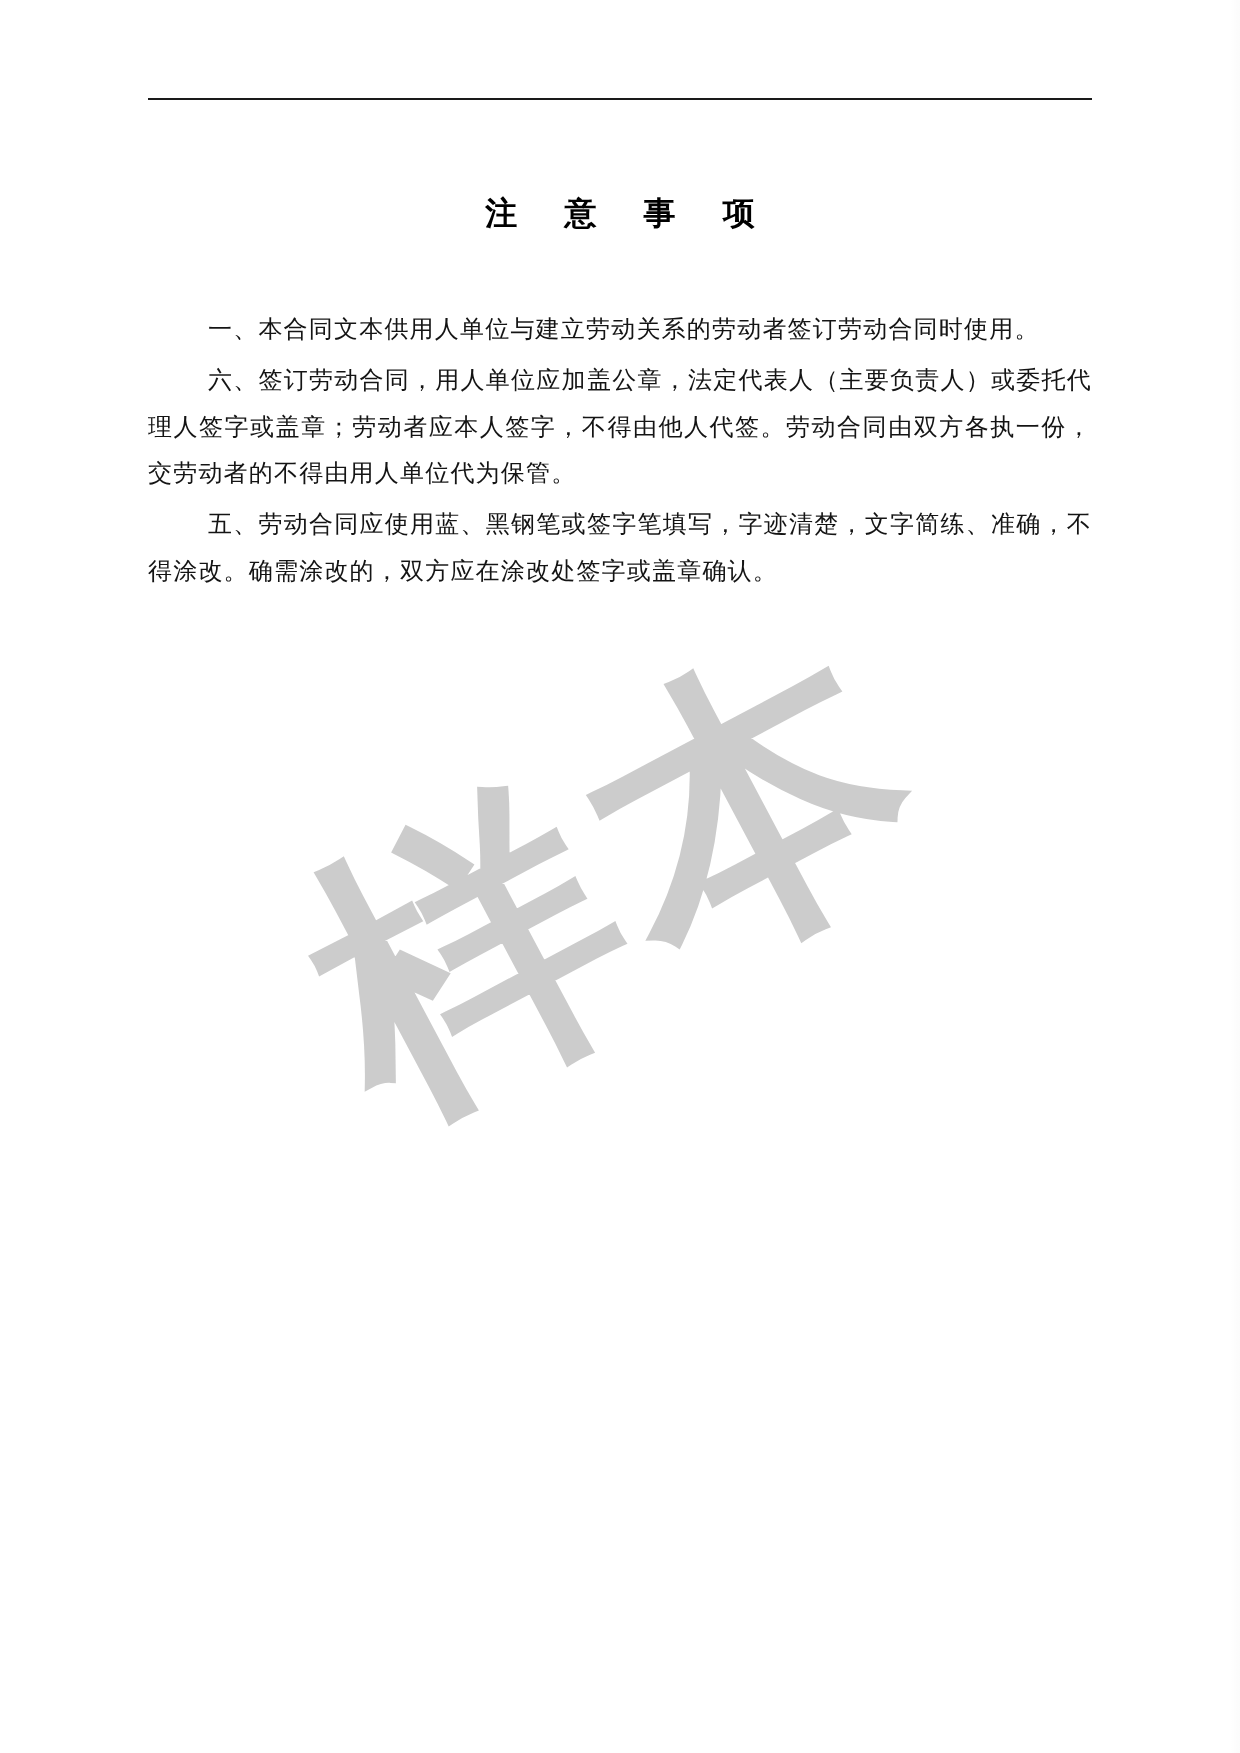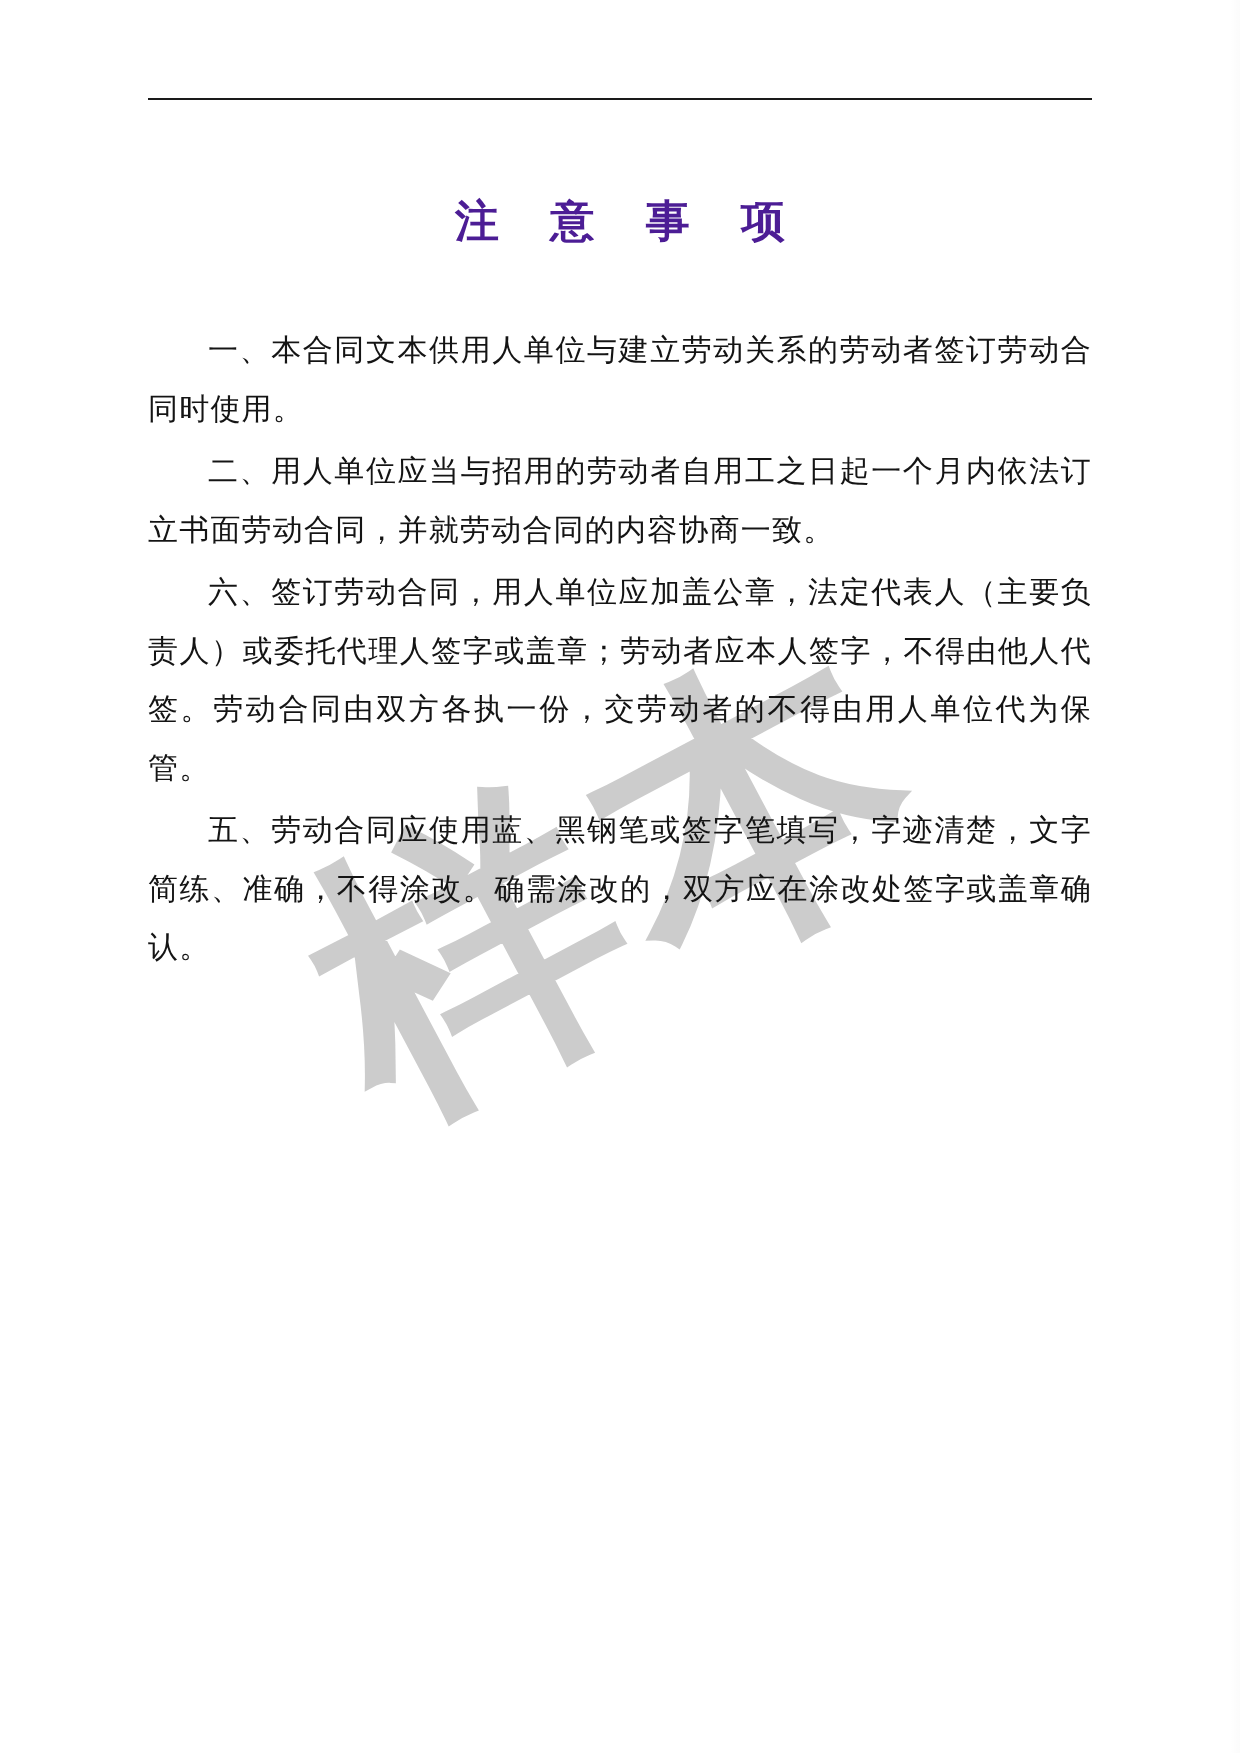--- a/index.html
+++ b/index.html
@@ -56,35 +56,35 @@
   .content {
     position: absolute;
     left: 148px;
     top: 150px;
     width: 944px;
     z-index: 2;
   }
 
   .doc-title {
     text-align: center;
-    font-size: 44px;
+    font-size: 32px;
     font-weight: 700;
     letter-spacing: 18px;
     margin: 42px 0 0 0;
     padding-left: 18px;
-    color: #4c1d95;
+    color: #000000;
     font-family: "DejaVu Serif", "Liberation Serif", serif;
   }
 
   .items {
     margin-top: 70px;
   }
 
   .item {
-    font-size: 30px;
+    font-size: 24px;
     line-height: 1.95;
     text-align: justify;
     text-justify: inter-ideograph;
     text-indent: 60px;
     margin: 0 0 4px 0;
     letter-spacing: 1.2px;
     color: #141414;
   }
 
   
@@ -106,21 +106,20 @@
   <div class="top-rule"></div>
 
   <div class="watermark">样本</div>
 
   <div class="content">
 
     <h1 class="doc-title">注  意  事  项</h1>
 
     <div class="items">
       <p class="item">一、本合同文本供用人单位与建立劳动关系的劳动者签订劳动合同时使用。</p>
-      <p class="item">二、用人单位应当与招用的劳动者自用工之日起一个月内依法订立书面劳动合同，并就劳动合同的内容协商一致。</p>
       <p class="item">六、签订劳动合同，用人单位应加盖公章，法定代表人（主要负责人）或委托代理人签字或盖章；劳动者应本人签字，不得由他人代签。劳动合同由双方各执一份，交劳动者的不得由用人单位代为保管。</p>
       <p class="item">五、劳动合同应使用蓝、黑钢笔或签字笔填写，字迹清楚，文字简练、准确，不得涂改。确需涂改的，双方应在涂改处签字或盖章确认。</p>
     </div>
 
   </div>
 
   <div class="scan-edge-right"></div>
 </div>
 
 </body></html>

